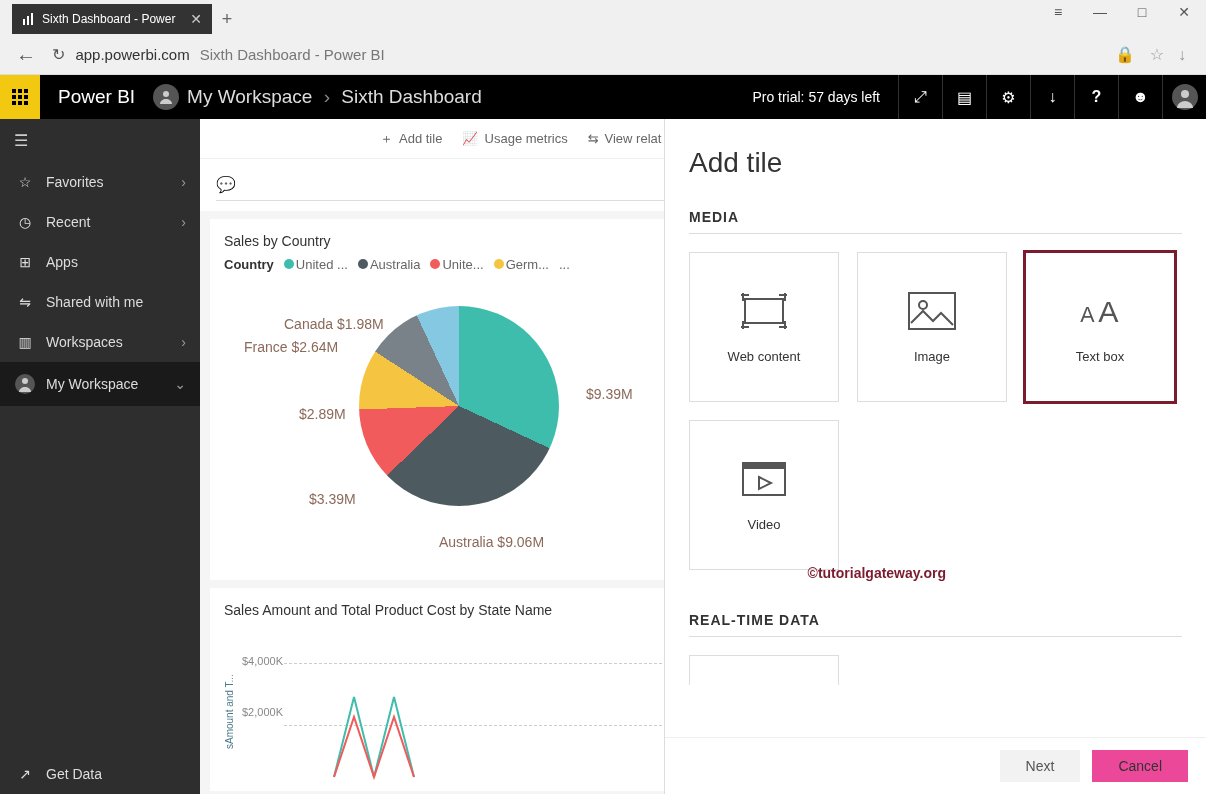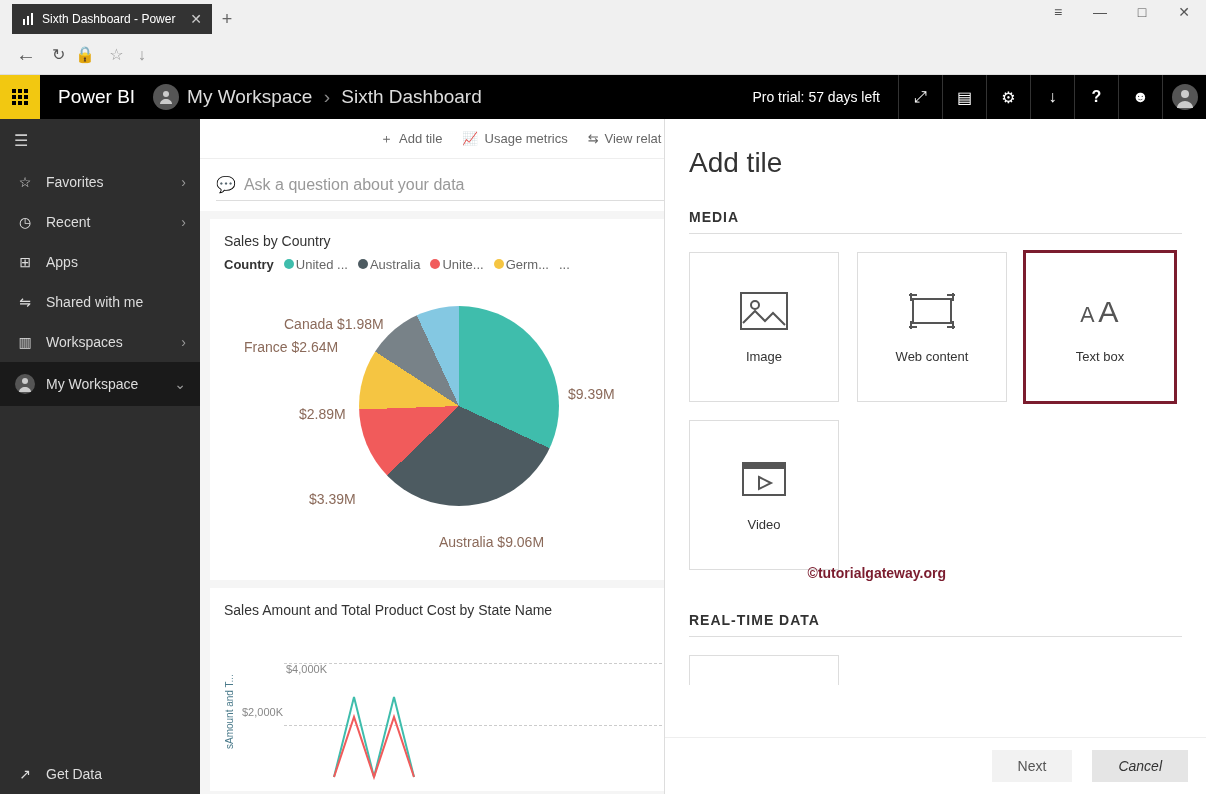--- a/index.html
+++ b/index.html
@@ -76,23 +76,23 @@
 .right-pane { position: absolute; right: 0; top: 119px; bottom: 0; width: 542px; background: #fff; border-left: 1px solid #ddd; display: flex; flex-direction: column; }
 .rp-body { padding: 28px 24px 0 24px; flex: 1; overflow: auto; }
 .rp-title { font-size: 28px; font-weight: 300; color: #333; }
 .rp-sub { font-size: 14px; color: #777; margin-top: 4px; }
 .rp-section { font-size: 14px; font-weight: 700; letter-spacing: 1px; color: #333; border-bottom: 1px solid #ddd; padding: 12px 0 8px; margin-top: 18px; }
 .tile-grid { display: flex; gap: 18px; flex-wrap: wrap; margin-top: 18px; }
 .media-tile { width: 150px; height: 150px; border: 1px solid #ddd; display: flex; flex-direction: column; align-items: center; justify-content: center; gap: 18px; cursor: pointer; font-size: 13px; color: #333; background: #fff; }
 .media-tile.selected { outline: 3px solid #7b1c2e; outline-offset: -1px; }
 .media-icon { width: 50px; height: 40px; display: flex; align-items: center; justify-content: center; }
 .watermark { position: absolute; right: 260px; top: 565px; color: #7b1c2e; font-size: 14px; font-weight: 600; }
-.rp-footer { border-top: 1px solid #eee; padding: 12px 18px; display: flex; justify-content: flex-end; gap: 20px; }
+.rp-footer { border-top: 1px solid #eee; padding: 12px 18px; display: flex; justify-content: flex-end; gap: 12px; }
 .btn { padding: 8px 26px; font-size: 14px; background: #f2f2f2; border: none; cursor: pointer; color: #555; }
-.btn.cancel { background: #e5e5e5; color: #333; font-style: italic; }
+.btn.cancel { background: #ec4899; color: #333; }
 
 
 .money-legend { text-align: right; font-size: 13px; color: #8b6a5a; font-weight: 600; }
 .chart2 { position: relative; height: 130px; margin-top: 6px; }
 .yaxis { position: absolute; left: 0; top: 0; bottom: 0; writing-mode: vertical-rl; transform: rotate(180deg); font-size: 10px; color: #4a7a8a; text-align: center; }
 .ylabel { position: absolute; left: 18px; font-size: 11px; color: #888; }
 .gridline { position: absolute; left: 60px; right: 0; border-top: 1px dashed #ccc; }
 </style>
 </head>
 <body>
@@ -114,20 +114,24 @@
           </svg>
       </span>
       <span>Sixth Dashboard - Power</span>
       <span class="tab-close">✕</span>
     </div>
     <div class="new-tab">+</div>
   </div>
   <div class="address-bar">
     <span class="nav-back">←</span>
     <span class="refresh">↻</span>
+    <div class="url-box">
+      <span class="url-domain">app.powerbi.com</span>
+      <span class="url-title">Sixth Dashboard - Power BI</span>
+    </div>
     <div class="addr-icons">
       <span>🔒</span>
       <span>☆</span>
       <span style="font-weight:bold;">↓</span>
     </div>
   </div>
 </div>
 
 <div class="pbi-header">
   <div class="waffle">
@@ -233,86 +237,85 @@
         <span>Usage metrics</span>
       </div>
     <div class="act">
         <span>⇆</span>
         <span>View relat</span>
       </div>
   </div>
   <div class="qna">
     <div class="qna-input">
       <span>💬</span>
-      <span>Ask a question about your data</span>
     </div>
   </div>
 
   <div class="tile">
     <div class="tile-title">Sales by Country</div>
     <div class="legend-row">
       <span class="legend-label">Country</span>
       <span><span class="ldot" style="background:#3fbdac"></span><span>United ...</span></span>
       <span><span class="ldot" style="background:#4d5b61"></span><span>Australia</span></span>
       <span><span class="ldot" style="background:#f15b5b"></span><span>Unite...</span></span>
       <span><span class="ldot" style="background:#f5c542"></span><span>Germ...</span></span>
       <span>...</span>
     </div>
     <div class="pie-wrap">
       <div class="pie"></div>
-      <div class="dlabel" style="left:344px;top:110px;text-align:center;">$9.39M</div>
+      <div class="dlabel" style="left:362px;top:110px;text-align:center;">$9.39M</div>
       <div class="dlabel" style="left:215px;top:258px;">Australia $9.06M</div>
       <div class="dlabel" style="left:85px;top:215px;">$3.39M</div>
       <div class="dlabel" style="left:75px;top:130px;">$2.89M</div>
       <div class="dlabel" style="left:20px;top:63px;">France $2.64M</div>
       <div class="dlabel" style="left:60px;top:40px;">Canada $1.98M</div>
     </div>
   </div>
 
   <div class="tile">
     <div class="tile-title">Sales Amount and Total Product Cost by State Name</div>
     <div class="money-legend"><span>Money</span> <span style="color:#3fbdac;">◆</span></div>
     <div class="chart2">
       <div class="yaxis">sAmount and T...</div>
-      <div class="ylabel" style="top:16px;margin-left:44px;">$4,000K</div>
+      <div class="ylabel" style="top:8px;">$4,000K</div>
       <div class="gridline" style="top:16px;"></div>
       <div class="ylabel" style="top:59px;">$2,000K</div>
       <div class="gridline" style="top:78px;"></div>
       <svg style="position:absolute;left:100px;top:20px;" width="200" height="120">
         <polyline points="10,110 30,30 50,110 70,30 90,110" fill="none" stroke="#3fbdac" stroke-width="2"></polyline>
         <polyline points="10,110 30,50 50,110 70,50 90,110" fill="none" stroke="#f15b5b" stroke-width="2"></polyline>
       </svg>
     </div>
   </div>
 </div>
 
 <div class="right-pane">
   <div class="rp-body">
     <div class="rp-title">Add tile</div>
     <div class="rp-section">MEDIA</div>
     <div class="tile-grid">
+      <div class="media-tile">
+        <div class="media-icon">
+          <svg width="50" height="40" viewBox="0 0 50 40">
+              <rect x="6" y="8" width="38" height="24" fill="none" stroke="#555" stroke-width="2"></rect>
+              <path d="M2 4h8M40 4h8M2 36h8M40 36h8M4 2v8M46 2v8M4 30v8M46 30v8" stroke="#555" stroke-width="2"></path>
+            </svg>
+        </div>
+        <span>Web content</span>
+      </div>
       <div class="media-tile">
         <div class="media-icon">
           <svg width="50" height="40" viewBox="0 0 50 40">
               <rect x="2" y="2" width="46" height="36" fill="none" stroke="#555" stroke-width="2"></rect>
               <circle cx="16" cy="14" r="4" fill="none" stroke="#555" stroke-width="2"></circle>
               <path d="M4 32l12-12 10 10 8-8 12 12" fill="none" stroke="#555" stroke-width="2"></path>
             </svg>
         </div>
         <span>Image</span>
       </div>
-      <div class="media-tile">
-        <div class="media-icon">
-          <svg width="50" height="40" viewBox="0 0 50 40">
-              <rect x="6" y="8" width="38" height="24" fill="none" stroke="#555" stroke-width="2"></rect>
-              <path d="M2 4h8M40 4h8M2 36h8M40 36h8M4 2v8M46 2v8M4 30v8M46 30v8" stroke="#555" stroke-width="2"></path>
-            </svg>
-        </div>
-        <span>Web content</span>
-      </div>
       <div class="media-tile selected">
         <div class="media-icon">
           <svg width="56" height="40" viewBox="0 0 56 40">
               <text x="6" y="32" font-size="24" fill="#555" font-family="serif">A</text>
               <text x="26" y="32" font-size="34" fill="#555" font-family="serif">A</text>
             </svg>
         </div>
         <span>Text box</span>
       </div>
       <div class="media-tile">

